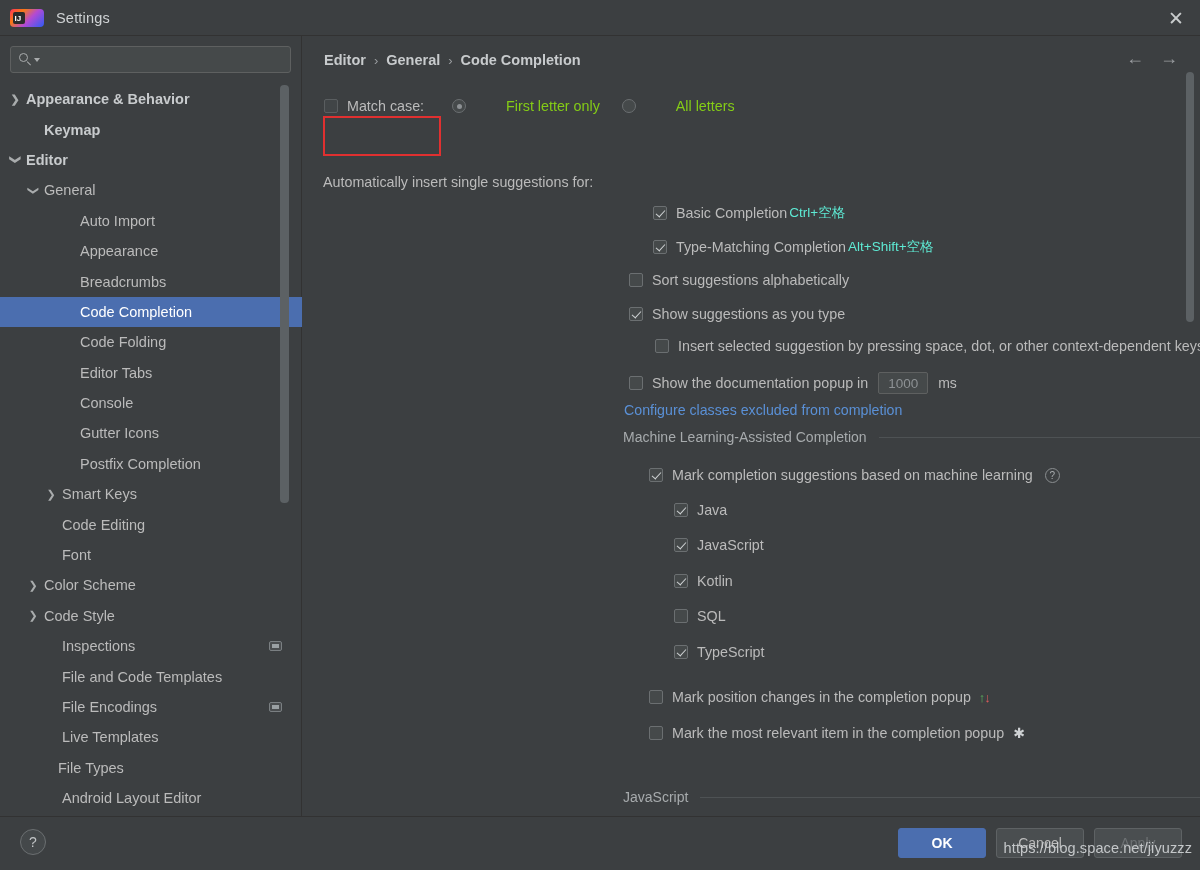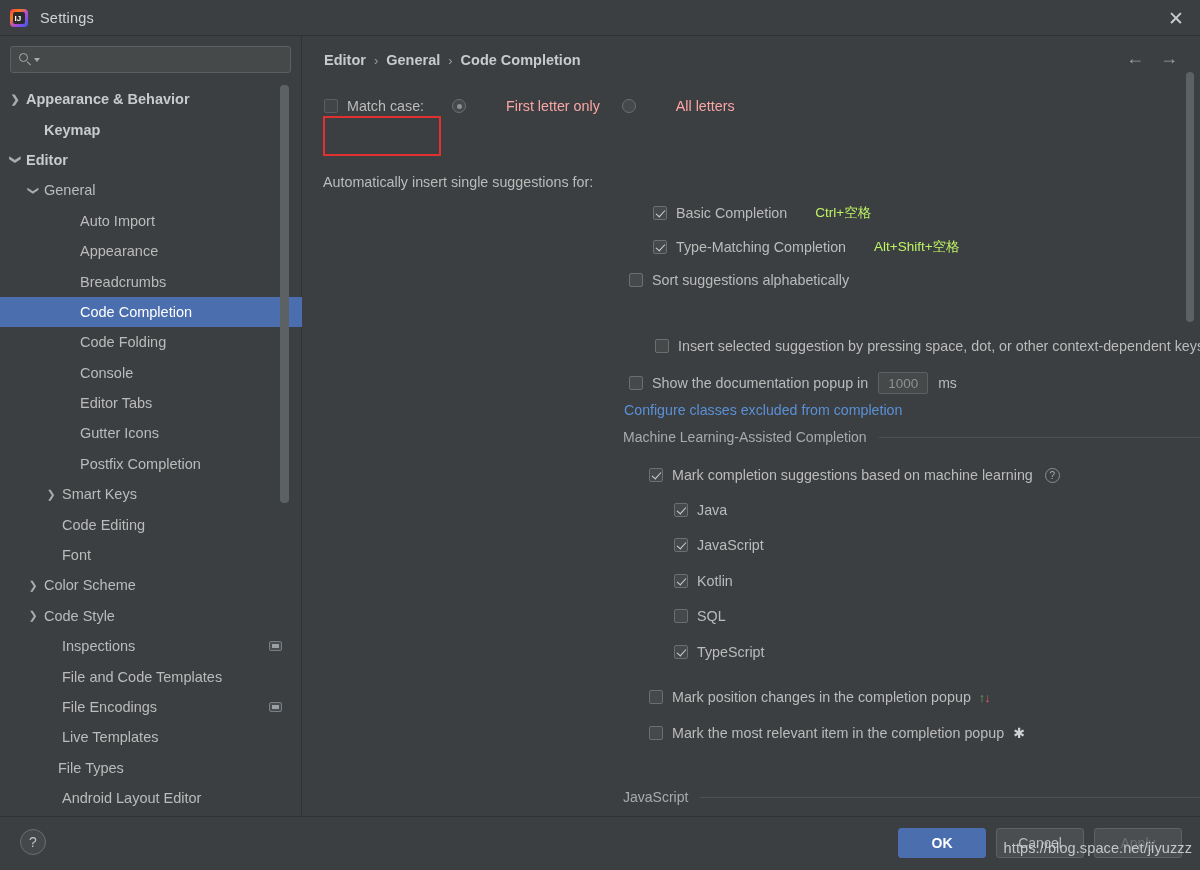--- a/index.html
+++ b/index.html
@@ -10,21 +10,21 @@
     overflow: hidden;
   }
   .window { position: relative; width: 1200px; height: 870px; background: #3c3f41; }
 
   
   .titlebar {
     position: absolute; top: 0; left: 0; width: 1200px; height: 36px;
     background: #3c3f41; border-bottom: 1px solid #323232;
     display: flex; align-items: center;
   }
-  .app-icon { width: 18px; height: 18px; margin-left: 10px; position: relative; flex: none; }
+  .app-icon { width: 34px; height: 18px; margin-left: 10px; position: relative; flex: none; }
   .app-icon .sq { position:absolute; inset:0; border-radius:4px;
     background: linear-gradient(135deg,#fe315d 0%,#f97a12 28%,#b24ad4 58%,#2d5cf5 100%); }
   .app-icon .inner { position:absolute; left:3px; top:3px; width:12px; height:12px; background:#2b2b2b; border-radius:2px;}
   .app-icon .ij { position:absolute; left:4.5px; top:4px; color:#fff; font-size:8px; font-weight:bold; line-height:11px;}
   .title-text { margin-left: 12px; color: #cfd2d4; font-size: 14.5px; letter-spacing: .2px; }
   .close-btn {
     position: absolute; right: 10px; top: 4px; width: 28px; height: 28px;
     display: flex; align-items: center; justify-content: center;
     color: #c9cccd; font-size: 19px; line-height: 1; cursor: pointer;
   }
@@ -88,22 +88,22 @@
   .row { display: flex; align-items: center; height: 24px; color: #bbbbbb; font-size: 14.3px;
          white-space: nowrap; }
   .chk { width: 14px; height: 14px; border: 1px solid #6b6f71; background: #45494a;
          border-radius: 2px; flex: none; position: relative; cursor: pointer; }
   .chk.on::after {
     content:''; position:absolute; left:3.5px; top:0.5px; width:4px; height:8px;
     border:solid #cfd2d4; border-width: 0 1.7px 1.7px 0; transform: rotate(42deg);
   }
   .chk.dim { border-color:#5a5e60; background:#414547; }
   .lbl { margin-left: 9px; }
-  .lbl.dim { color: #fca5a5; margin-left: 40px; }
-  .shortcut { margin-left: 28px; color: #bef264; font-size: 13.5px; text-align: right; }
+  .lbl.dim { color: #84cc16; margin-left: 40px; }
+  .shortcut { margin-left: 2px; color: #5eead4; font-size: 13.5px; text-align: right; }
 
   .radio { width: 14px; height: 14px; border: 1px solid #6b6f71; border-radius: 50%;
            background: #45494a; flex: none; position: relative; cursor: pointer; }
   .radio.on::after { content:''; position:absolute; left:3.5px; top:3.5px; width:5px; height:5px;
            border-radius:50%; background:#8d9194; }
 
   .highlight-box {
     position: absolute; border: 2px solid #e03030; pointer-events: none;
   }
 
@@ -221,26 +221,26 @@
             <span style="margin-left: 4px;">Code Completion</span>
           </div>
           <div class="tree-item">
             <span class="spacer" style="width: 62px;"></span>
             <span class="arrow"></span>
             <span style="margin-left: 4px;">Code Folding</span>
           </div>
           <div class="tree-item">
             <span class="spacer" style="width: 62px;"></span>
             <span class="arrow"></span>
+            <span style="margin-left: 4px;">Editor Tabs</span>
+          </div>
+          <div class="tree-item">
+            <span class="spacer" style="width: 62px;"></span>
+            <span class="arrow"></span>
             <span style="margin-left: 4px;">Console</span>
-          </div>
-          <div class="tree-item">
-            <span class="spacer" style="width: 62px;"></span>
-            <span class="arrow"></span>
-            <span style="margin-left: 4px;">Editor Tabs</span>
           </div>
           <div class="tree-item">
             <span class="spacer" style="width: 62px;"></span>
             <span class="arrow"></span>
             <span style="margin-left: 4px;">Gutter Icons</span>
           </div>
           <div class="tree-item">
             <span class="spacer" style="width: 62px;"></span>
             <span class="arrow"></span>
             <span style="margin-left: 4px;">Postfix Completion</span>
@@ -347,20 +347,24 @@
           <div class="chk on"></div>
           <span class="lbl">Type-Matching Completion</span>
           <span class="shortcut">Alt+Shift+空格</span>
         </div>
 
         <div class="row" style="position:absolute;left:327px;top:188px;">
           <div class="chk"></div>
           <span class="lbl">Sort suggestions alphabetically</span>
         </div>
 
+        <div class="row" style="position:absolute;left:327px;top:222px;">
+          <div class="chk on"></div>
+          <span class="lbl">Show suggestions as you type</span>
+        </div>
 
         <div class="row" style="position:absolute;left:353px;top:254px;">
           <div class="chk"></div>
           <span class="lbl">Insert selected suggestion by pressing space, dot, or other context-dependent keys</span>
         </div>
 
         <div class="row" style="position:absolute;left:327px;top:291px;">
           <div class="chk"></div>
           <span class="lbl">Show the documentation popup in</span>
           <div class="num-input">1000</div>

